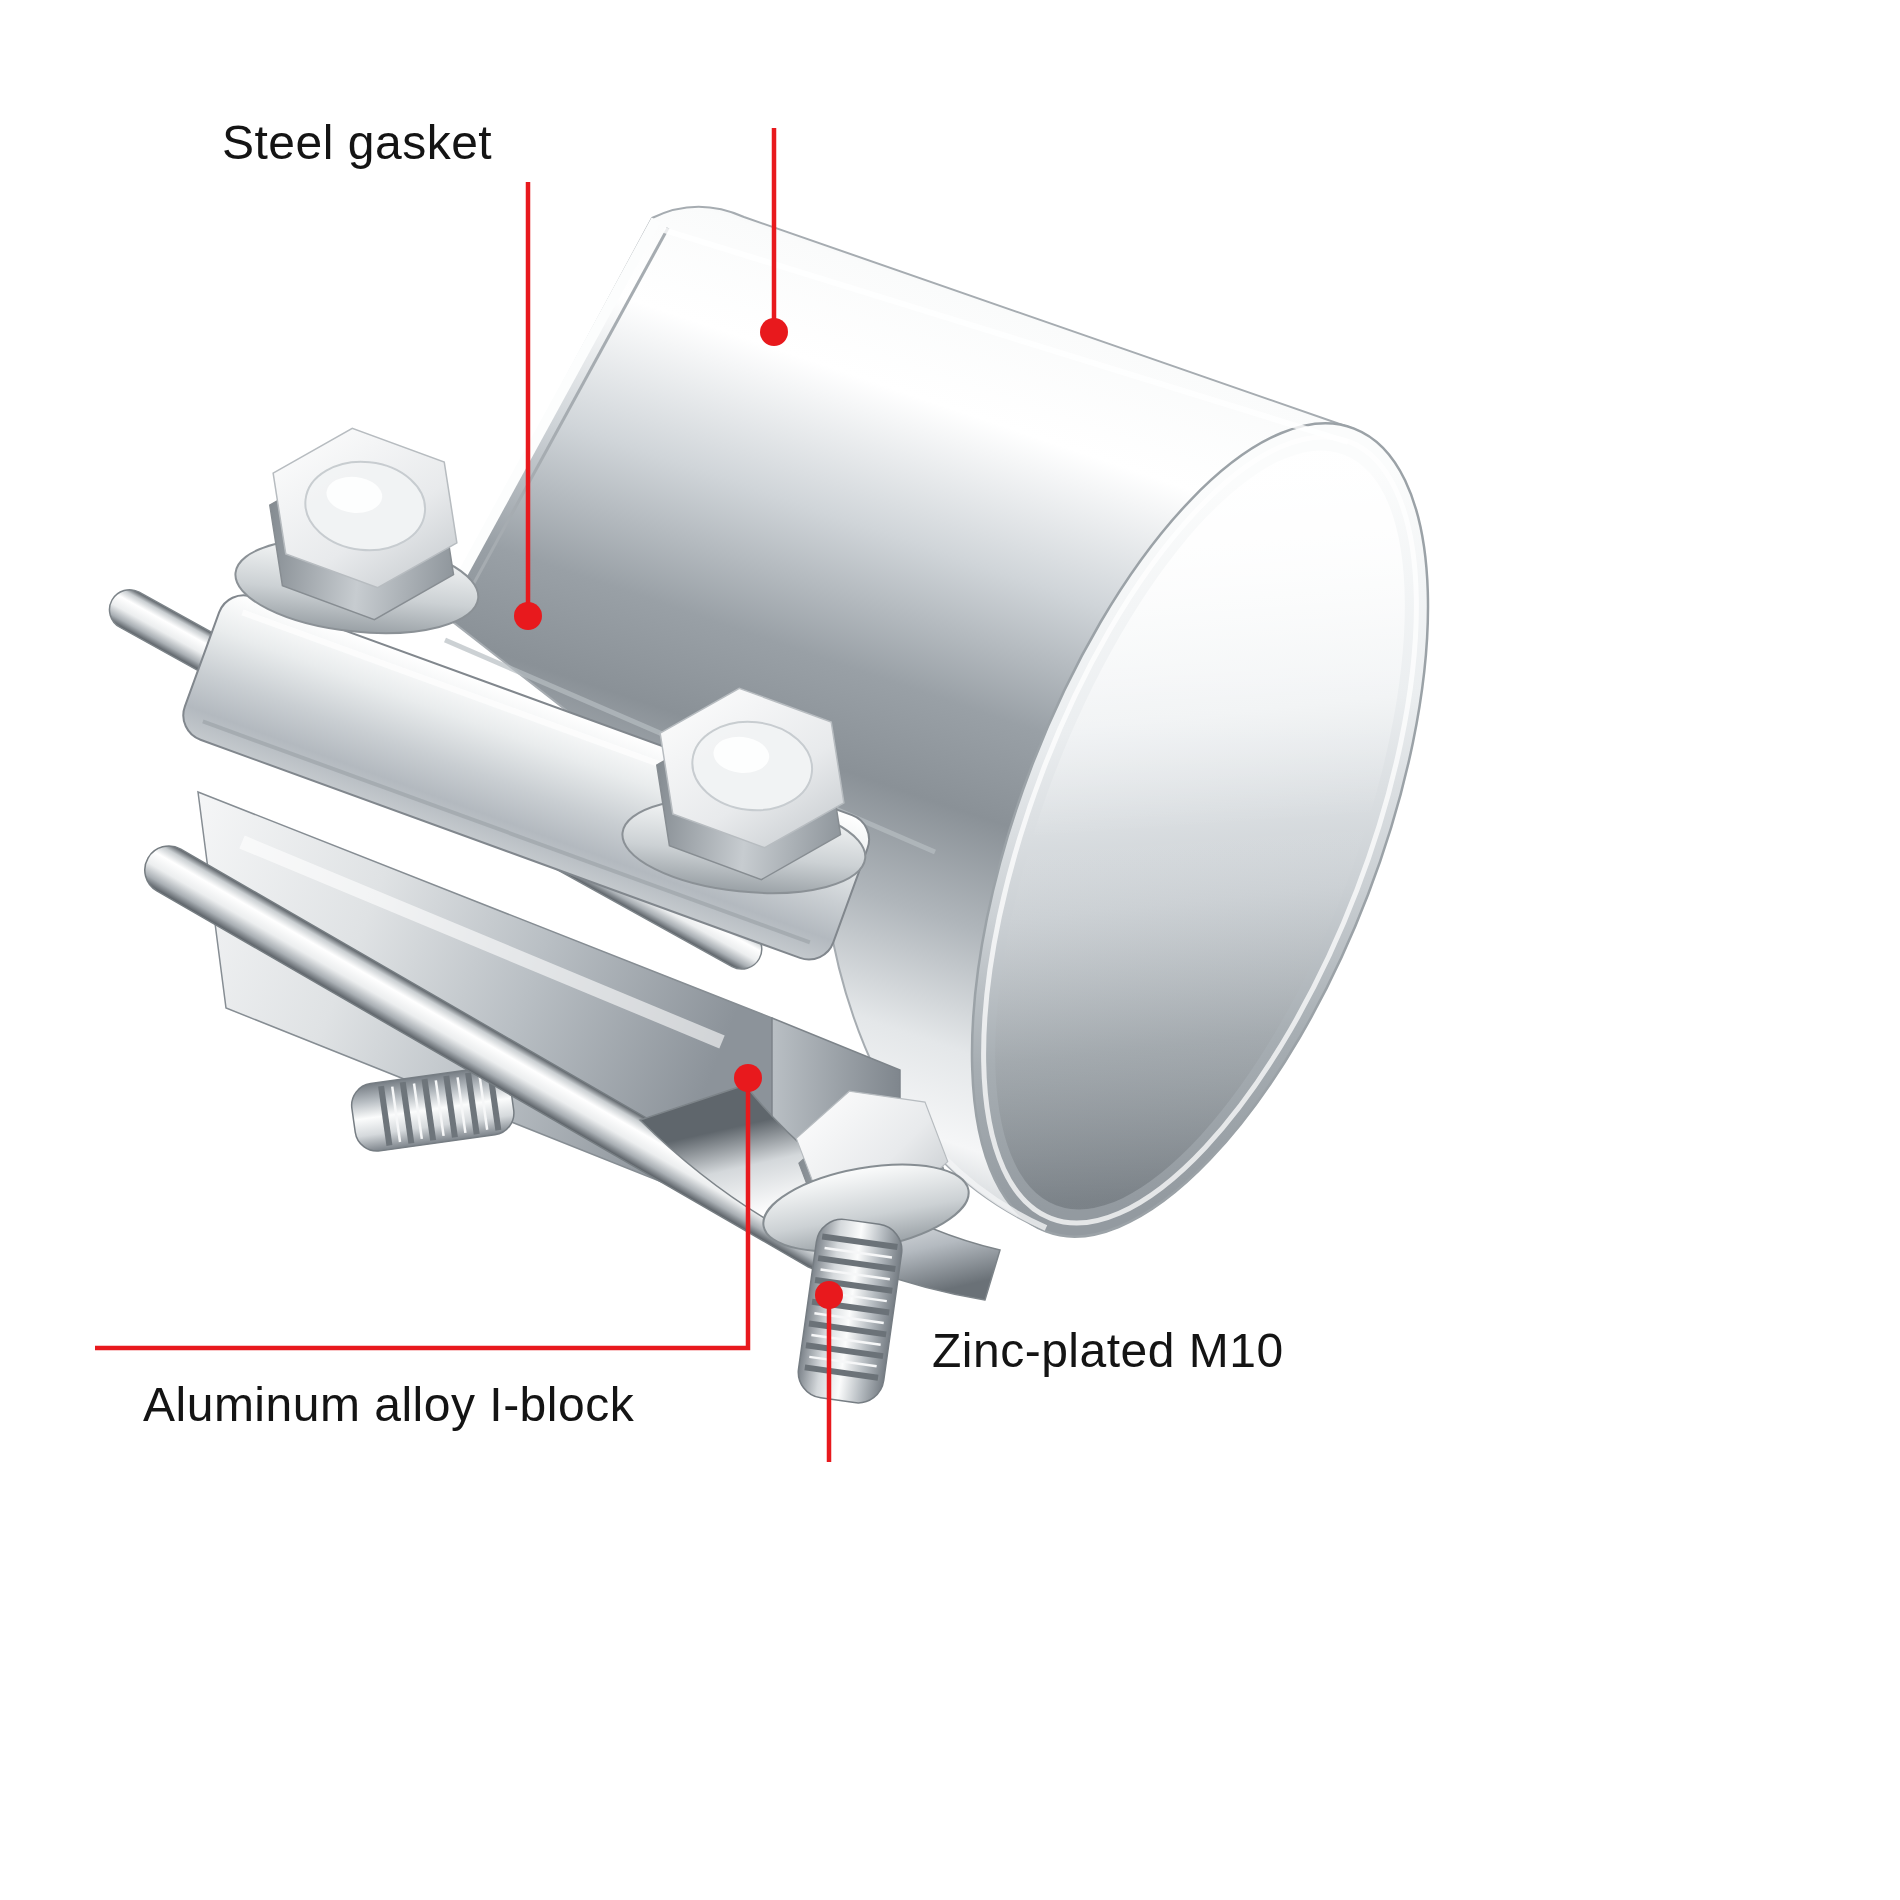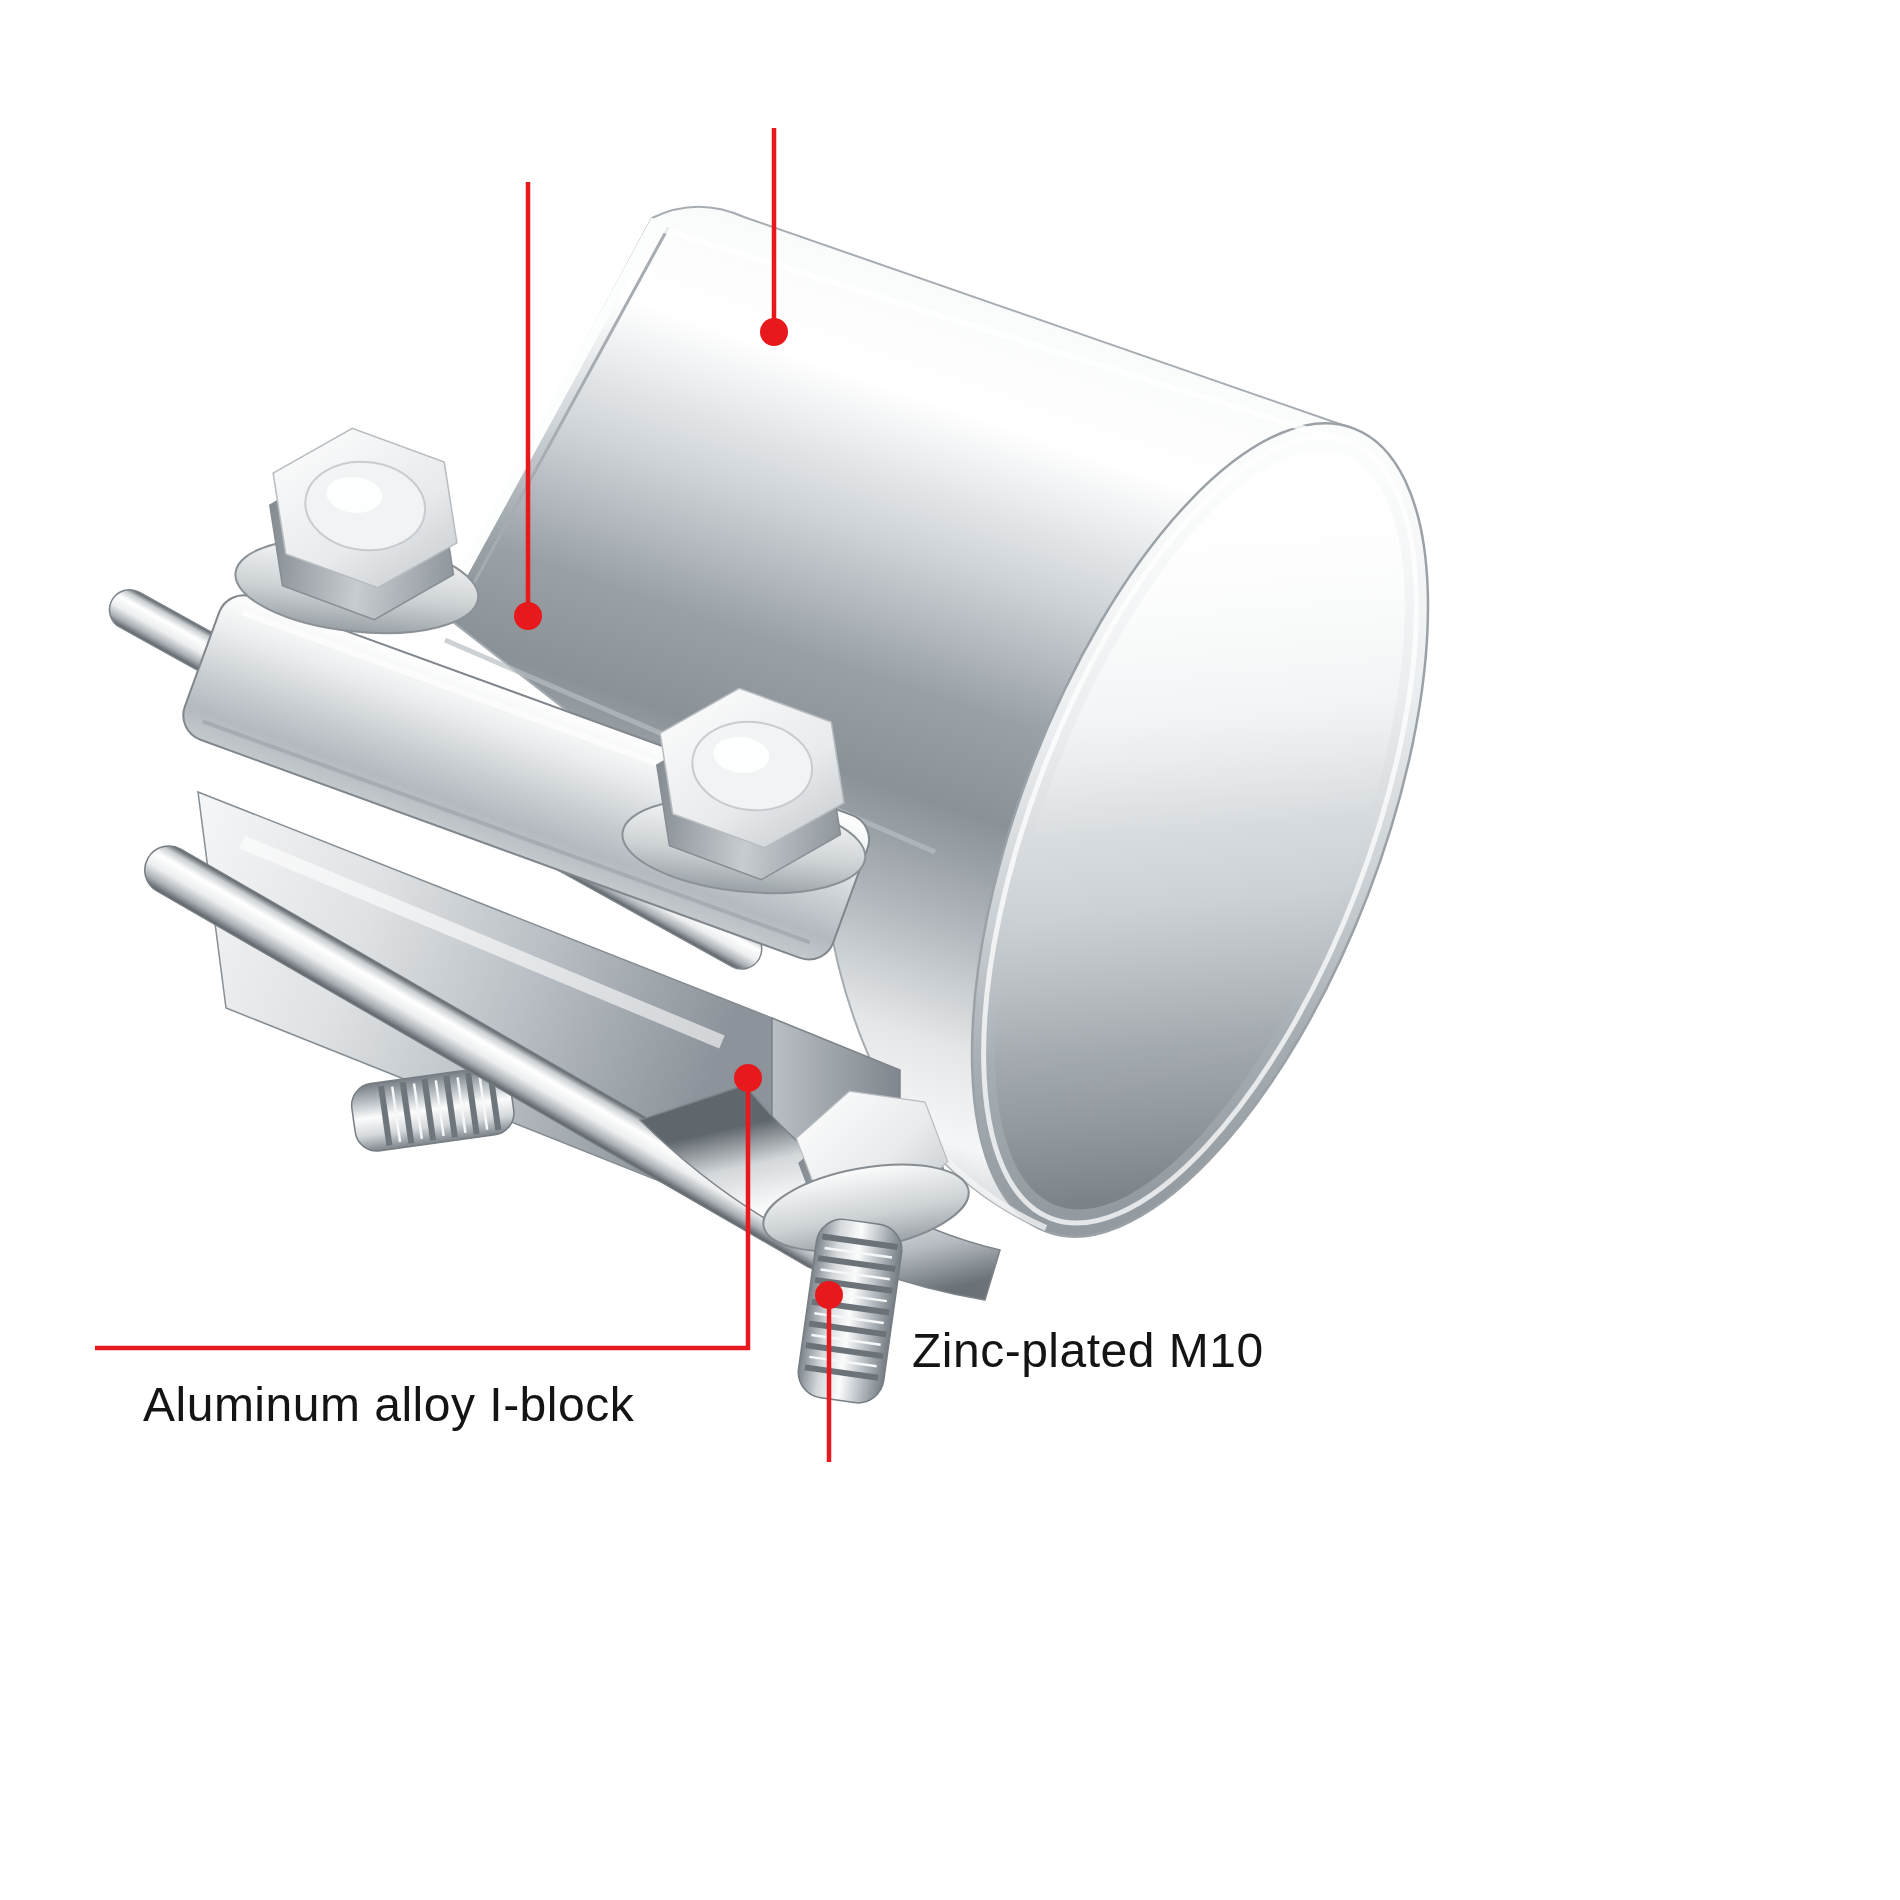--- a/index.html
+++ b/index.html
@@ -244,21 +244,22 @@
     <g>
       <polyline class="cline" points="95,1348 748,1348 748,1078"></polyline>
       <circle class="cdot" cx="748" cy="1078" r="14"></circle>
     </g>
     <g>
       <line class="cline" x1="829" y1="1462" x2="829" y2="1295"></line>
       <circle class="cdot" cx="829" cy="1295" r="14"></circle>
     </g>
   </svg>
 
+  <div class="label" style="left:222px; top:114px">Steel gasket</div>
 
 
   <div class="label" style="left:143px; top:1376px">Aluminum alloy I-block</div>
 
-  <div class="label" style="left:912px; top:1322px">
+  <div class="label" style="left:932px; top:1322px">
     <div>Zinc-plated M10</div>
   </div>
 
 </div>
 
 </body></html>

